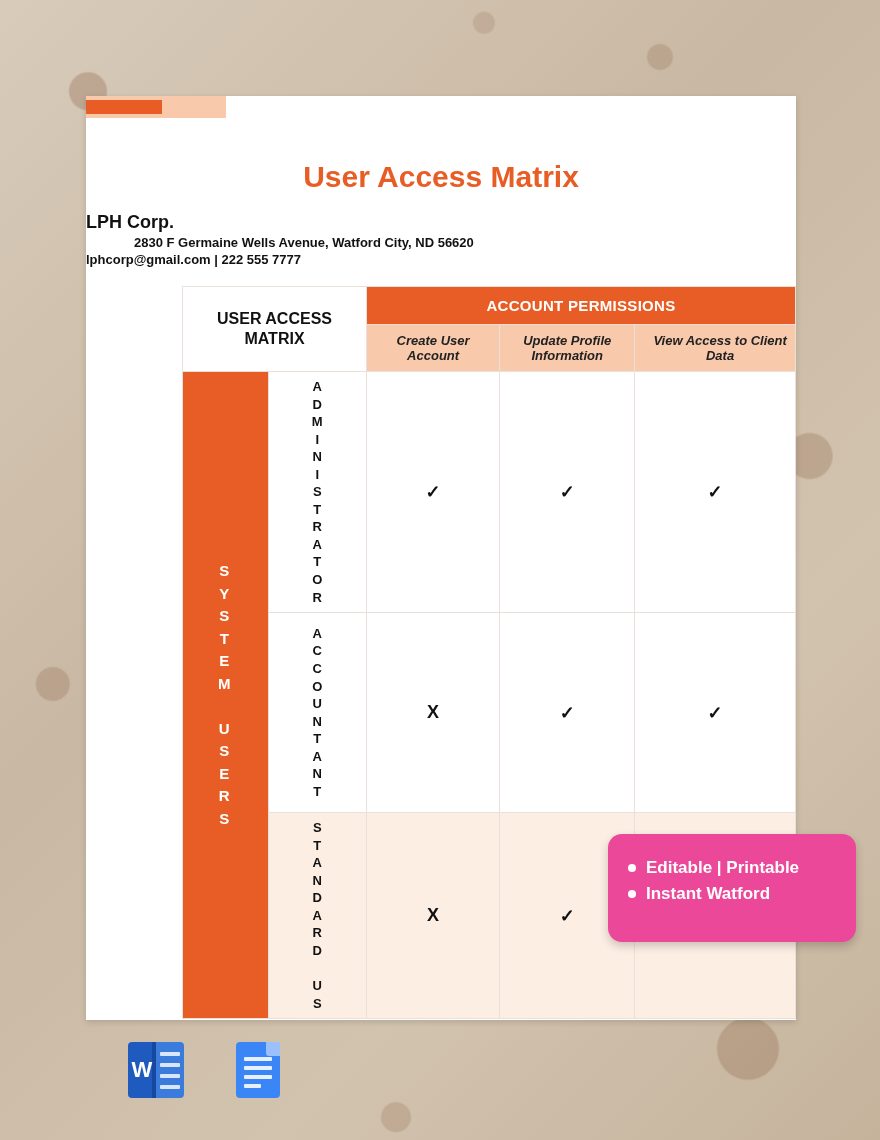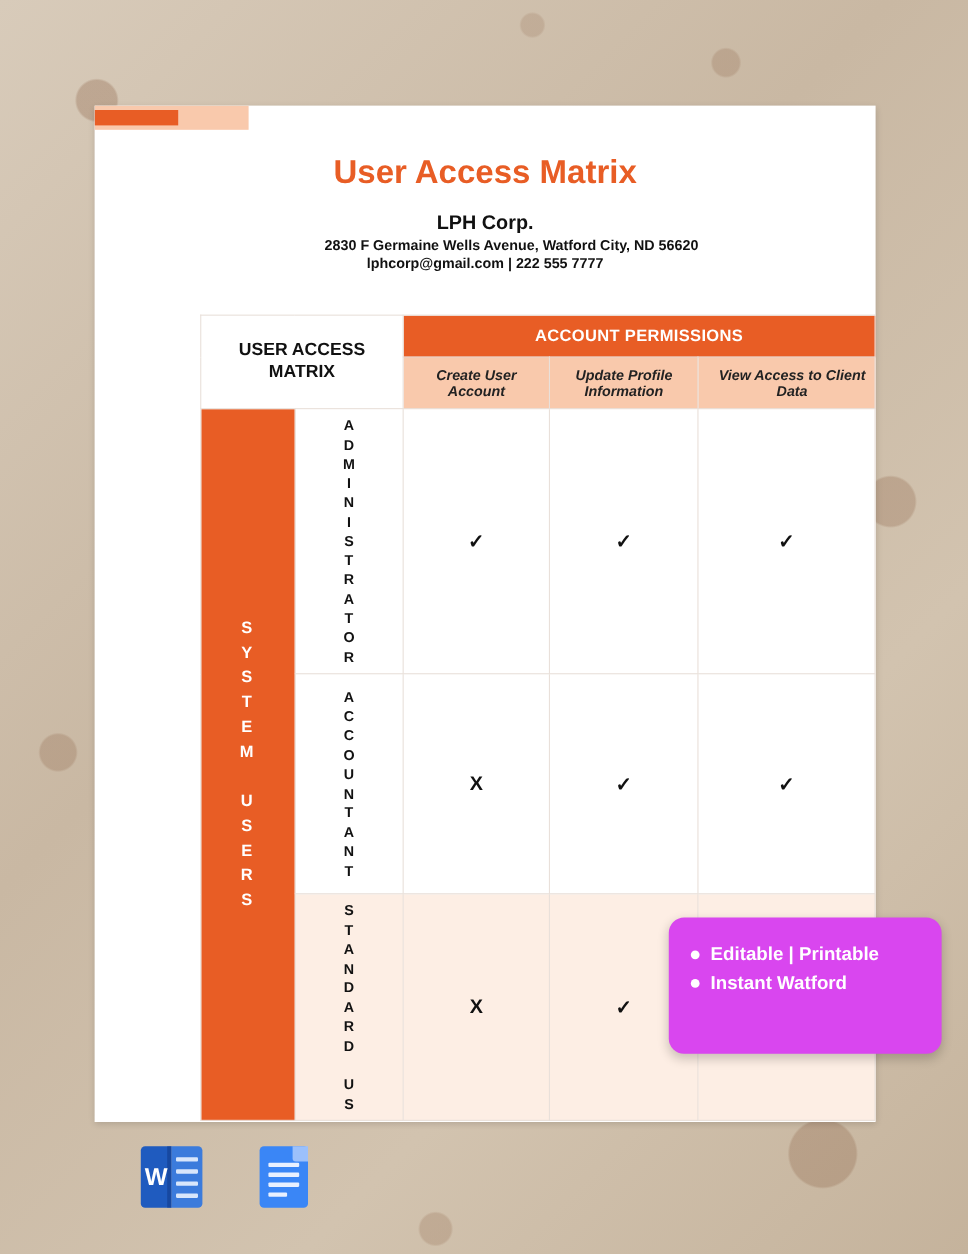--- a/index.html
+++ b/index.html
@@ -39,24 +39,23 @@
   .top-bar-inner {
     position: absolute; top: 4px; left: 0;
     width: 76px; height: 14px;
     background: #e85d25;
   }
   .doc-title {
     text-align: center;
     font-size: 30px;
     font-weight: 700;
     color: #e85d25;
-    margin-top: 44px;
+    margin-top: 64px;
   }
   .company {
-    text-align: center;
     margin-top: 18px;
     color: #111;
   }
   .company-name { font-weight: 700; font-size: 18px; }
   .company-addr { font-size: 13px; font-weight: 600; margin-top: 2px; padding-left: 48px; }
   .company-contact { font-size: 13px; font-weight: 600; margin-top: 2px; }
 
   .matrix {
     position: absolute;
     left: 96px; top: 190px;
@@ -124,22 +123,22 @@
     font-weight: 700;
     color: #111;
     height: 200px;
   }
   .cell.tall { height: 200px; }
   .cell.shade, .role.shade { background: #fdeee4; }
 
   .badge {
     position: absolute;
     right: 24px; top: 834px;
-    width: 248px; height: 124px;
-    background: #d946ef;
+    width: 248px; height: 108px;
+    background: #ec4899;
     border-radius: 14px;
     color: #fff;
     padding: 18px 20px;
     box-shadow: 0 4px 10px rgba(0,0,0,0.2);
   }
   .badge ul { list-style: none; }
   .badge li {
     font-size: 17px; font-weight: 600;
     display: flex; align-items: center; gap: 10px;
     margin: 6px 0;

